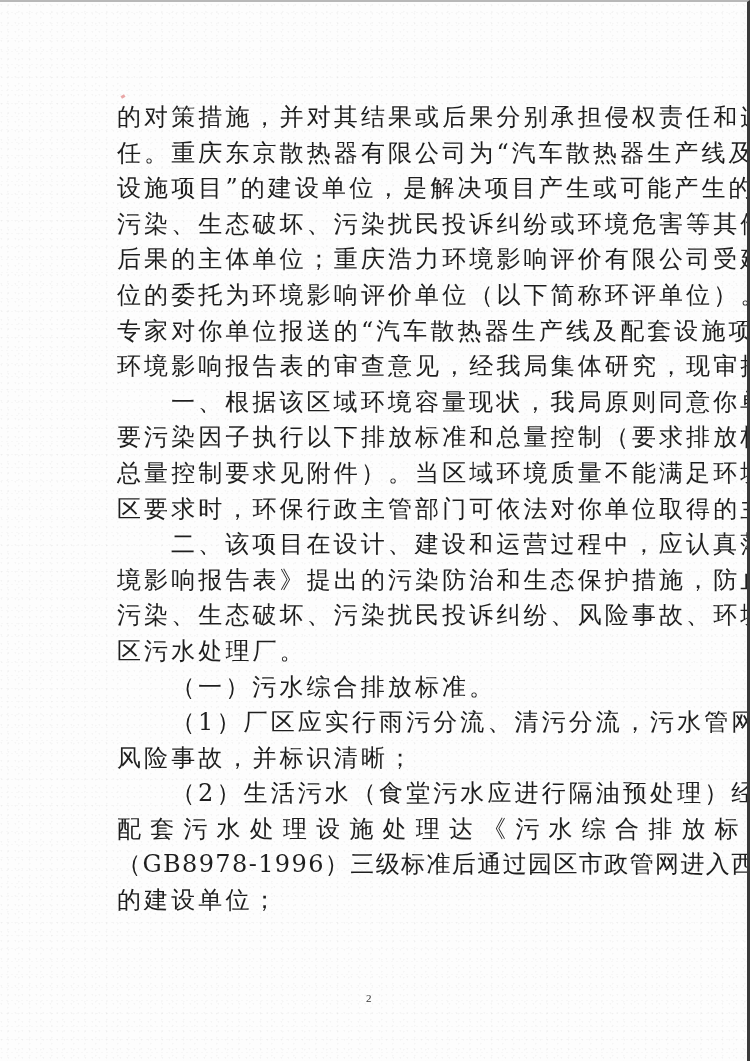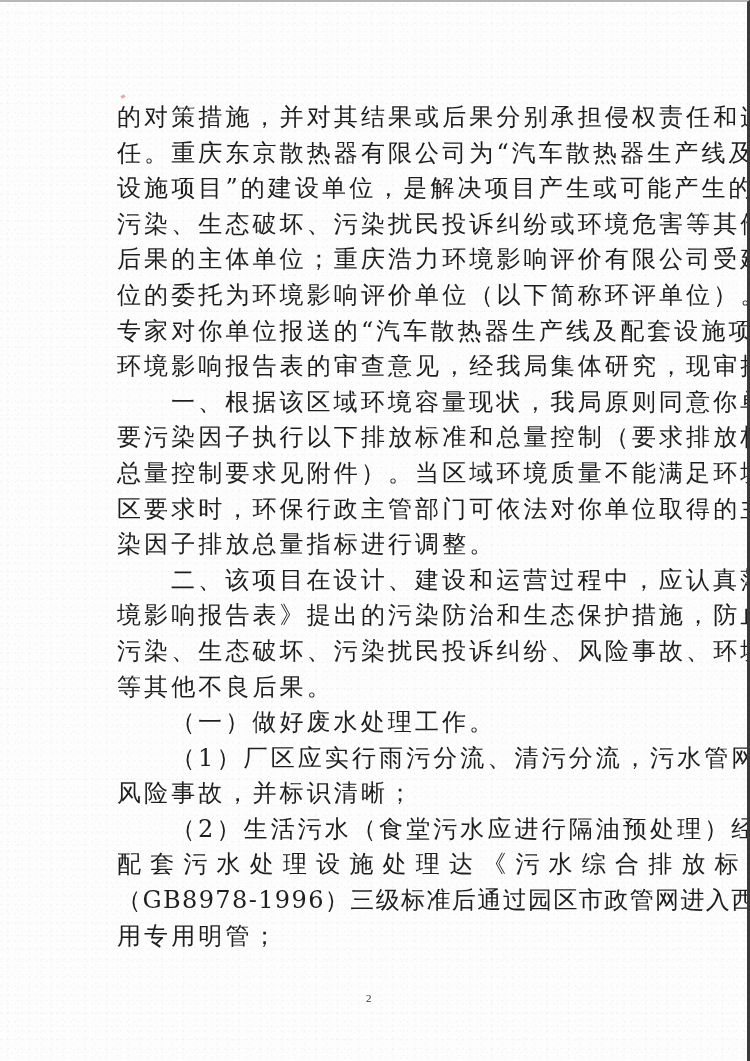--- a/index.html
+++ b/index.html
@@ -81,28 +81,27 @@
     <span class="line">设施项目”的建设单位，是解决项目产生或可能产生的环境</span>
     <span class="line">污染、生态破坏、污染扰民投诉纠纷或环境危害等其他不良</span>
     <span class="line">后果的主体单位；重庆浩力环境影响评价有限公司受建设单</span>
     <span class="line">位的委托为环境影响评价单位（以下简称环评单位）。根据</span>
     <span class="line">专家对你单位报送的“汽车散热器生产线及配套设施项目”</span>
     <span class="line">环境影响报告表的审查意见，经我局集体研究，现审批如下：</span>
     <span class="line indent">一、根据该区域环境容量现状，我局原则同意你单位主</span>
     <span class="line">要污染因子执行以下排放标准和总量控制（要求排放标准和</span>
     <span class="line">总量控制要求见附件）。当区域环境质量不能满足环境功能</span>
     <span class="line">区要求时，环保行政主管部门可依法对你单位取得的主要污</span>
-    <span class="line">染因子排放总量指标进行调整。</span>
     <span class="line indent">二、该项目在设计、建设和运营过程中，应认真落实《环</span>
     <span class="line">境影响报告表》提出的污染防治和生态保护措施，防止环境</span>
     <span class="line">污染、生态破坏、污染扰民投诉纠纷、风险事故、环境危害</span>
-    <span class="line">等其他不良后果。</span>
-    <span class="line indent">（一）做好废水处理工作。</span>
+    <span class="line">区污水处理厂。</span>
+    <span class="line indent">（一）污水综合排放标准。</span>
     <span class="line indent">（1）厂区应实行雨污分流、清污分流，污水管网应使</span>
     <span class="line">风险事故，并标识清晰；</span>
     <span class="line indent">（2）生活污水（食堂污水应进行隔油预处理）经厂房</span>
     <span class="line" style="letter-spacing:9.2px;">配套污水处理设施处理达《污水综合排放标准》</span>
     <span class="line" style="letter-spacing:1.4px;">（GB8978-1996）三级标准后通过园区市政管网进入西彭园</span>
-    <span class="line">用专用明管；</span>
+    <span class="line">的建设单位；</span>
   </div>
 
   <div class="page-number">2</div>
 </div>
 
 </body></html>

